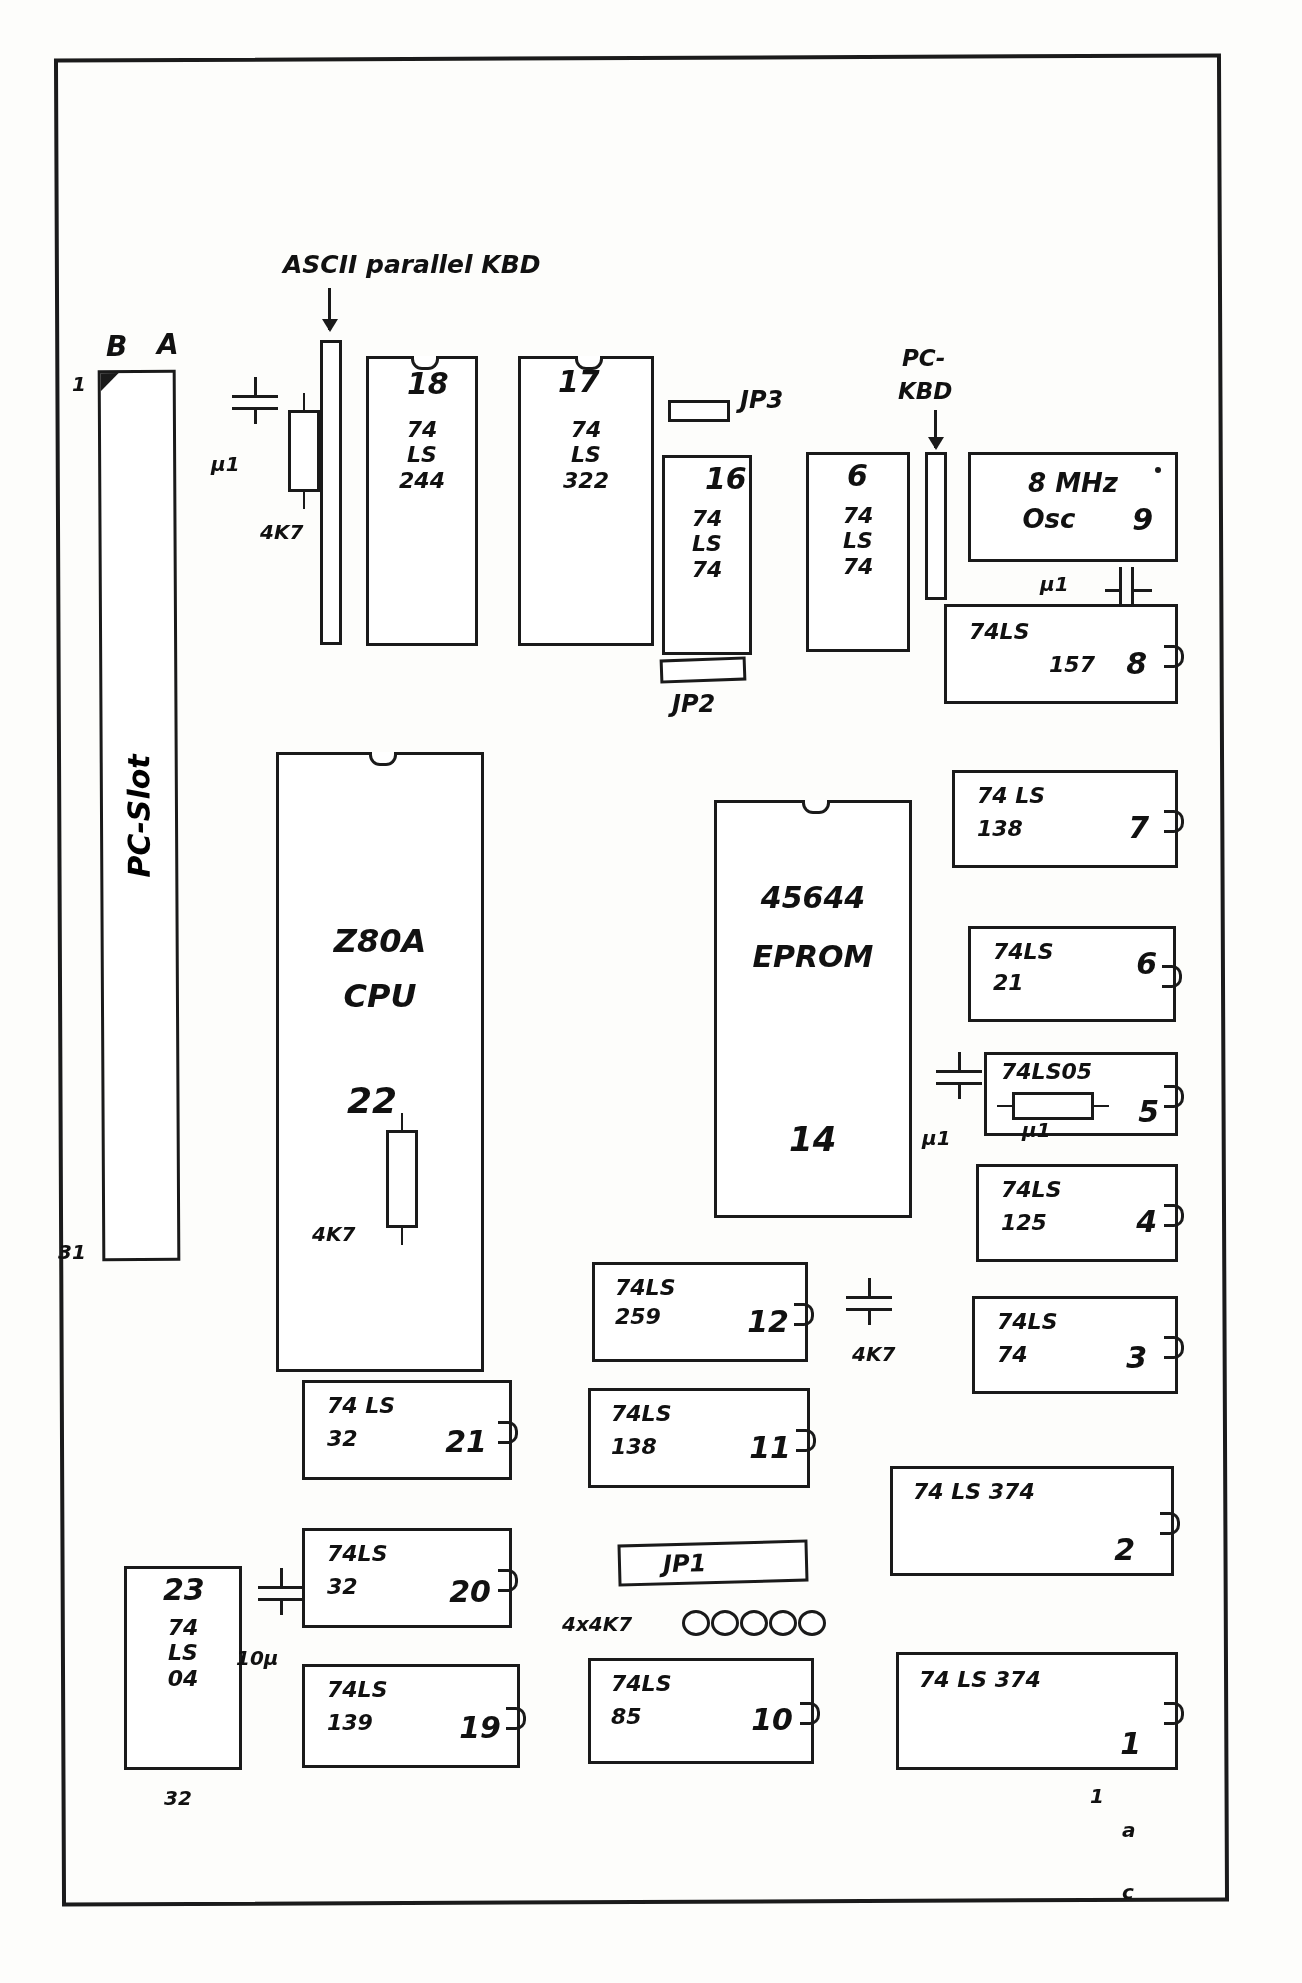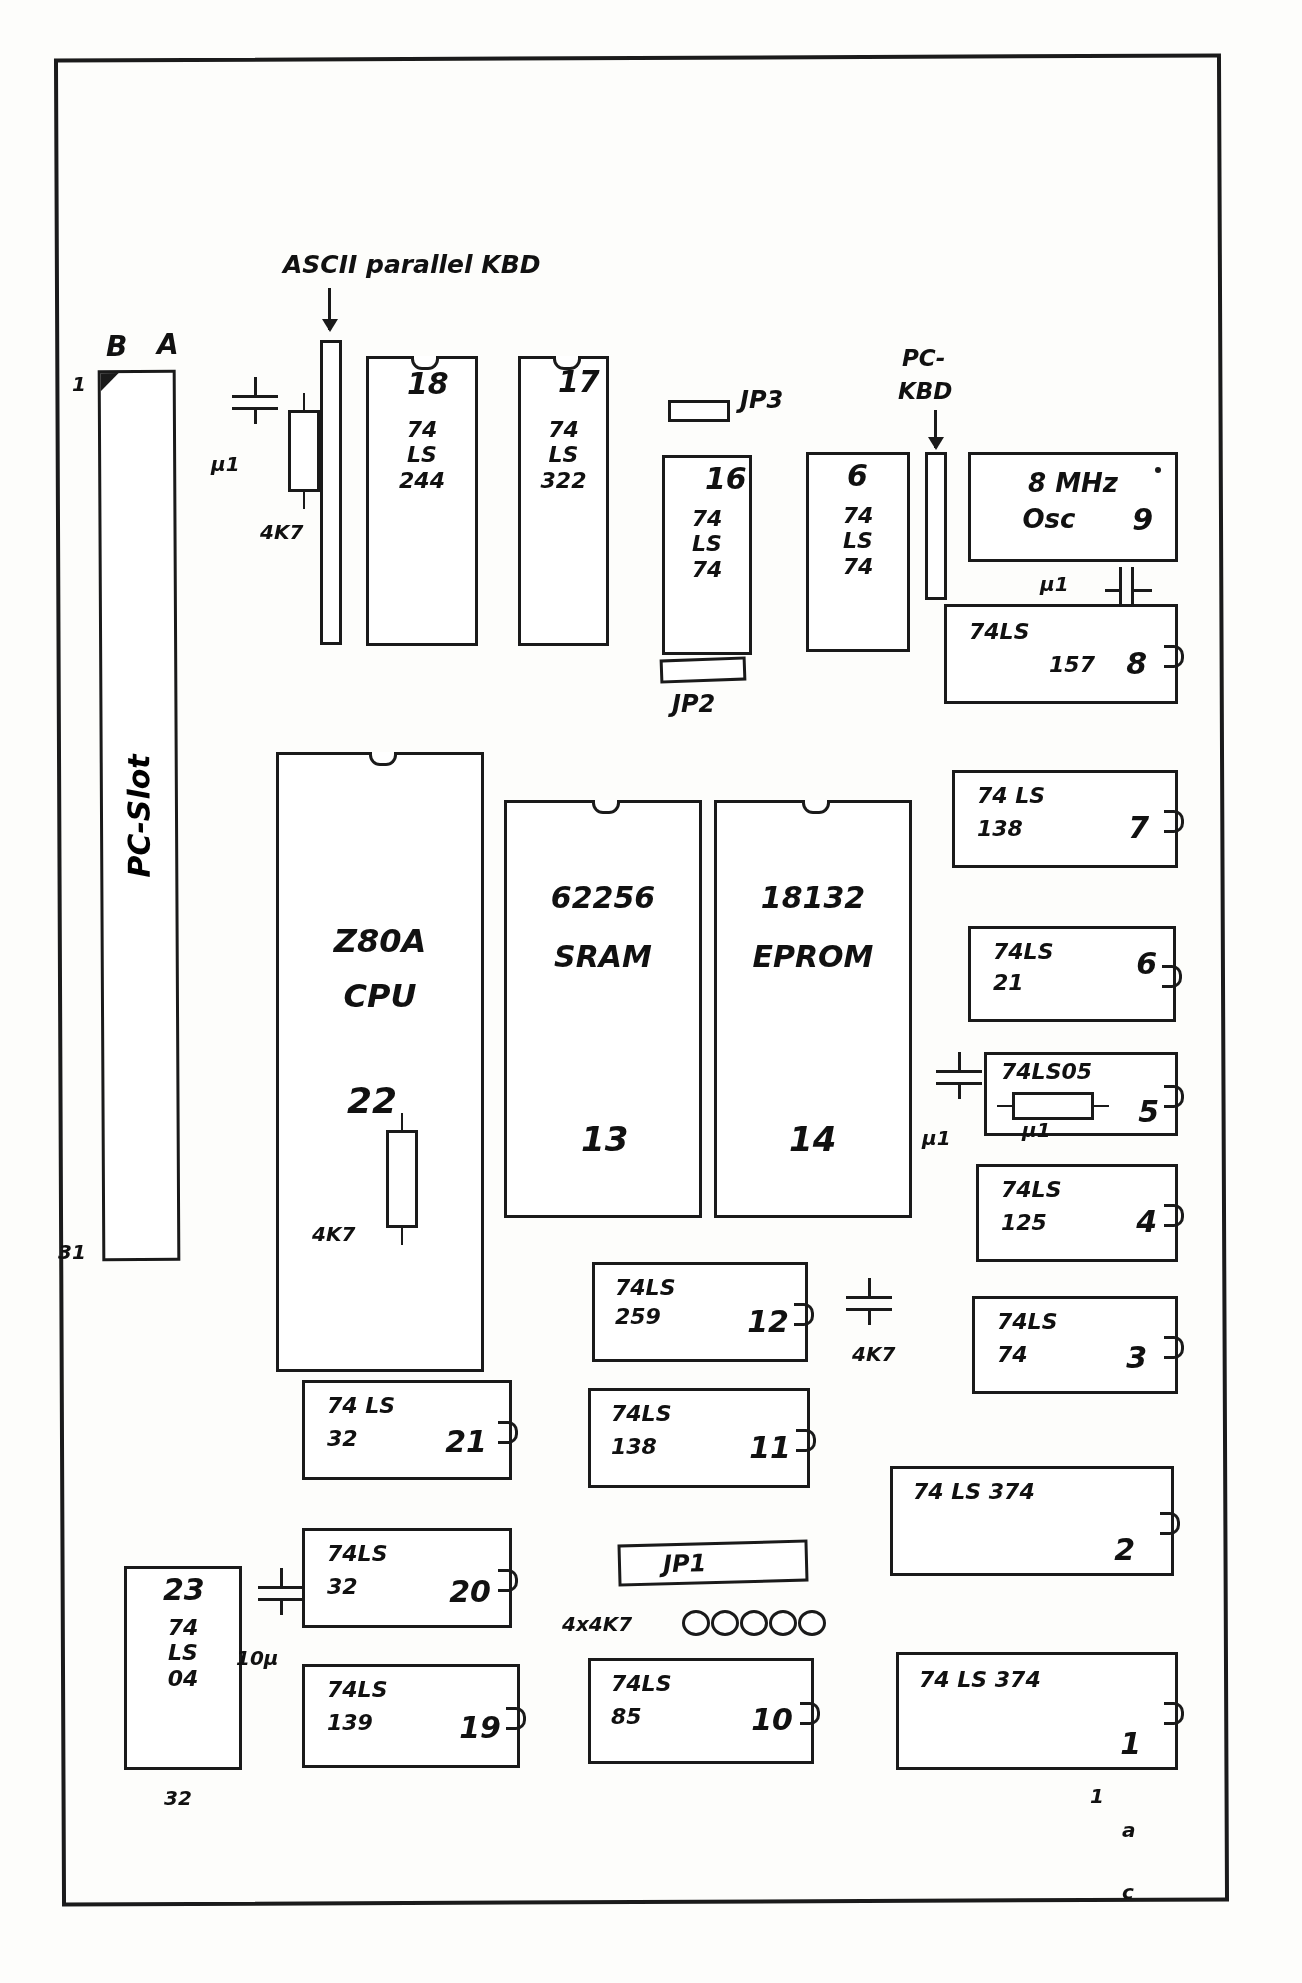--- a/index.html
+++ b/index.html
@@ -305,21 +305,21 @@
   <div class="chip" style="left:366px; top:356px; width:112px; height:290px;padding-left:32px;">
     <div class="notch"></div>
     <div class="num" style="left:38px; top:8px;">18</div>
     <div class="lines" style="top:58px;">
       <span class="ln">74</span>
       <span class="ln">LS</span>
       <span class="ln">244</span>
     </div>
   </div>
 
-  <div class="chip" style="left:518px; top:356px; width:91px; height:290px;padding-left:8px;">
+  <div class="chip" style="left:518px; top:356px; width:136px; height:290px;padding-left:8px;">
     <div class="notch"></div>
     <div class="num" style="left:37px; top:6px;">17</div>
     <div class="lines" style="top:58px;">
       <span class="ln">74</span>
       <span class="ln">LS</span>
       <span class="ln">322</span>
     </div>
   </div>
 
   <div class="jumper" style="left:668px; top:400px; width:62px; height:22px;"></div>
@@ -451,33 +451,25 @@
     <div class="lines" style="top:168px;">
       <span class="ln" style="font-size:32px;">Z80A</span>
       <span class="ln" style="font-size:32px; margin-top:18px;">CPU</span>
     </div>
     <div class="num" style="left:68px; top:1060px; font-size:36px; top:auto; bottom:248px;">22</div>
   </div>
 
   <div class="resistor" style="left:386px; top:1130px; height:92px;"></div>
   <div class="label small" style="left:312px; top:1222px;">4K7</div>
 
-  <div class="chip" style="left:504px; top:800px; width:198px; height:418px;">
-    <div class="notch"></div>
-    <div class="lines" style="top:78px;">
-      <span class="ln" style="font-size:30px;">62256</span>
-      <span class="ln" style="font-size:30px; margin-top:24px;">SRAM</span>
-    </div>
-    <div class="num" style="left:74px; bottom:56px; font-size:34px;">13</div>
-  </div>
 
   <div class="chip" style="left:714px; top:800px; width:198px; height:418px;">
     <div class="notch"></div>
     <div class="lines" style="top:78px;">
-      <span class="ln" style="font-size:30px;">18132</span>
+      <span class="ln" style="font-size:30px;">45644</span>
       <span class="ln" style="font-size:30px; margin-top:24px;">EPROM</span>
     </div>
     <div class="num" style="left:72px; bottom:56px; font-size:34px;">14</div>
   </div>
 
   <div class="chip" style="left:592px; top:1262px; width:216px; height:100px;">
     <div class="curl"></div>
     <div class="num" style="right:16px; top:40px;">12</div>
     <div class="lines" style="top:10px; text-align:left; padding-left:20px;">
       <span class="ln">74LS</span>

